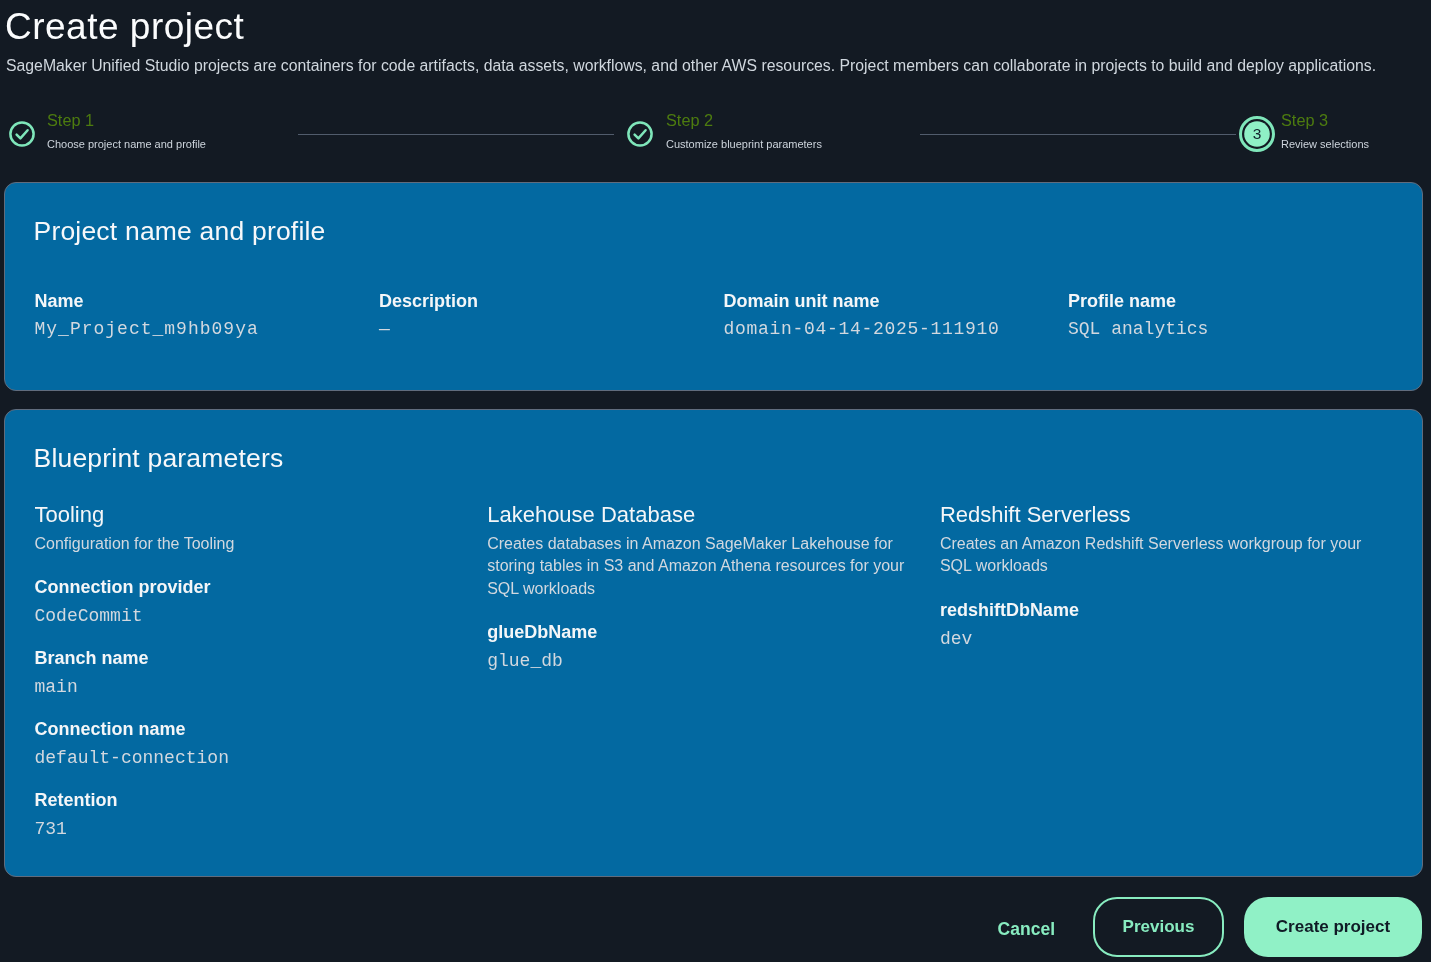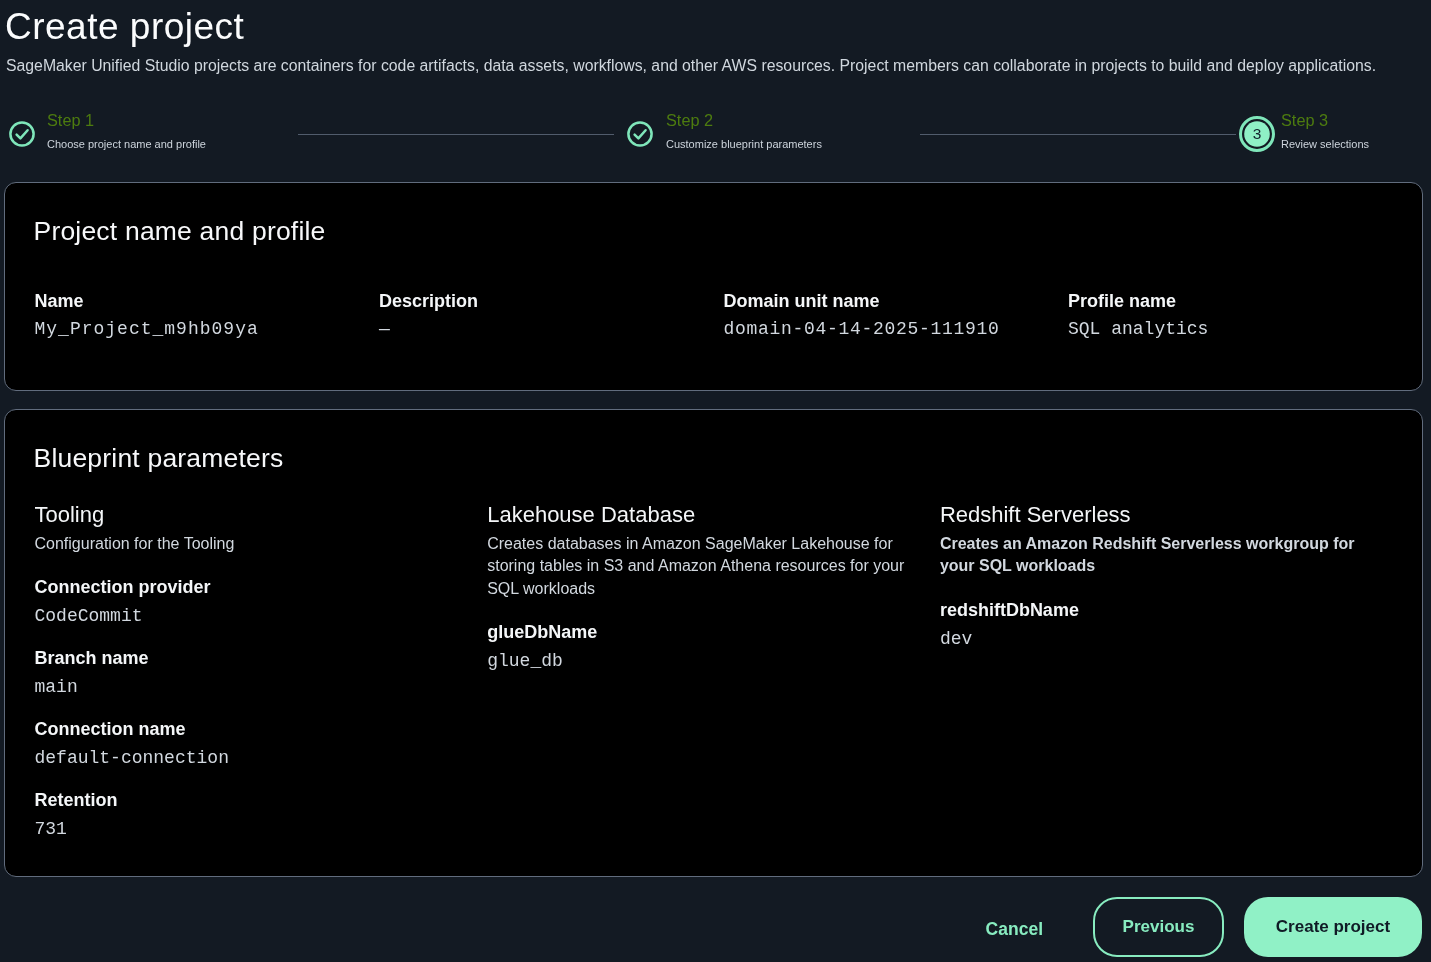--- a/index.html
+++ b/index.html
@@ -9,41 +9,41 @@
     color:#fbfcfd; letter-spacing:0.5px; }
   .subtitle { position:absolute; left:6px; top:57px; font-size:15.8px; color:#d0d7de; }
 
   
   .steps { position:absolute; left:0; top:0; width:1431px; height:170px; }
   .steps .abs { position:absolute; }
   .t1 { font-size:16.3px; color:#4d7c0f; }
   .t2 { font-size:11px; color:#cdd4dc; white-space:nowrap; }
   .sline { position:absolute; height:1px; background:#515c6c; top:134px; }
 
-  .card { position:absolute; left:4px; width:1419px; background:#000000;
+  .card { position:absolute; left:4px; width:1419px; background:#0369a1;
     border:1px solid #616c7d; border-radius:12px; }
   #card1 { top:182px; height:209px; }
   #card2 { top:409px; height:468px; }
   .card h2 { font-size:26.5px; font-weight:400; color:#f7f8fa; letter-spacing:0.2px; margin:32.5px 0 0 28.5px; }
 
   .grid4 { position:absolute; left:29.5px; top:105px; width:1380px; display:flex; }
   .grid4 .col { width:344.5px; flex:none; }
   .flabel { font-size:18px; font-weight:700; color:#f4f6f8; line-height:28px; }
   .fvalue { font-size:18px; color:#d2d8df; line-height:28px;font-family:Liberation Mono, monospace; }
   .grid4 .flabel, .grid4 .fvalue { line-height:27.5px; }
 
   .grid3 { position:absolute; left:29.5px; top:89.5px; width:1380px; display:flex; }
   .grid3 .col { width:452.7px; flex:none; padding-right:20px; }
   .grid3 .flabel, .grid3 .fvalue { line-height:29px; }
   .sechead { font-size:22px; font-weight:400; color:#f4f6f8; line-height:30px; }
   .secdesc { font-size:16px; color:#d2d8df; line-height:22.5px; margin-top:3px; }
   .fgroup { margin-top:13px; }
 
   .btnrow { position:absolute; top:903px; right:9px; height:48px; display:flex; align-items:center; }
-  .linkbtn { color:#88ecc0; font-size:17.5px; font-weight:700; margin-right:50px; position:relative; top:2px; }
+  .linkbtn { color:#88ecc0; font-size:17.5px; font-weight:700; margin-right:38px; position:relative; top:2px; }
   .btn { height:60px; border-radius:24px; display:flex; align-items:center; justify-content:center;
     font-size:17px; font-weight:700; }
   .btn.ghost { width:131px; border:2px solid #88ecc0; color:#88ecc0; margin-right:20px; }
   .btn.primary { width:178px; background:#90f1c6; color:#101b26; }
 </style>
 </head>
 <body>
 <div class="title">Create project</div>
 <div class="subtitle">SageMaker Unified Studio projects are containers for code artifacts, data assets, workflows, and other AWS resources. Project members can collaborate in projects to build and deploy applications.</div>
 
@@ -121,21 +121,21 @@
     <div class="col">
       <div class="sechead">Lakehouse Database</div>
       <div class="secdesc" style="width:436px;">Creates databases in Amazon SageMaker Lakehouse for storing tables in S3 and Amazon Athena resources for your SQL workloads</div>
       <div class="fgroup" style="margin-top:18px;">
         <div class="flabel">glueDbName</div>
         <div class="fvalue">glue_db</div>
       </div>
     </div>
     <div class="col">
       <div class="sechead">Redshift Serverless</div>
-      <div class="secdesc" style="width:436px;font-weight:bold;">Creates an Amazon Redshift Serverless workgroup for your SQL workloads</div>
+      <div class="secdesc" style="width:436px;">Creates an Amazon Redshift Serverless workgroup for your SQL workloads</div>
       <div class="fgroup" style="margin-top:18px;">
         <div class="flabel">redshiftDbName</div>
         <div class="fvalue">dev</div>
       </div>
     </div>
   </div>
 </div>
 
 <div class="btnrow">
   <div class="linkbtn">Cancel</div>

